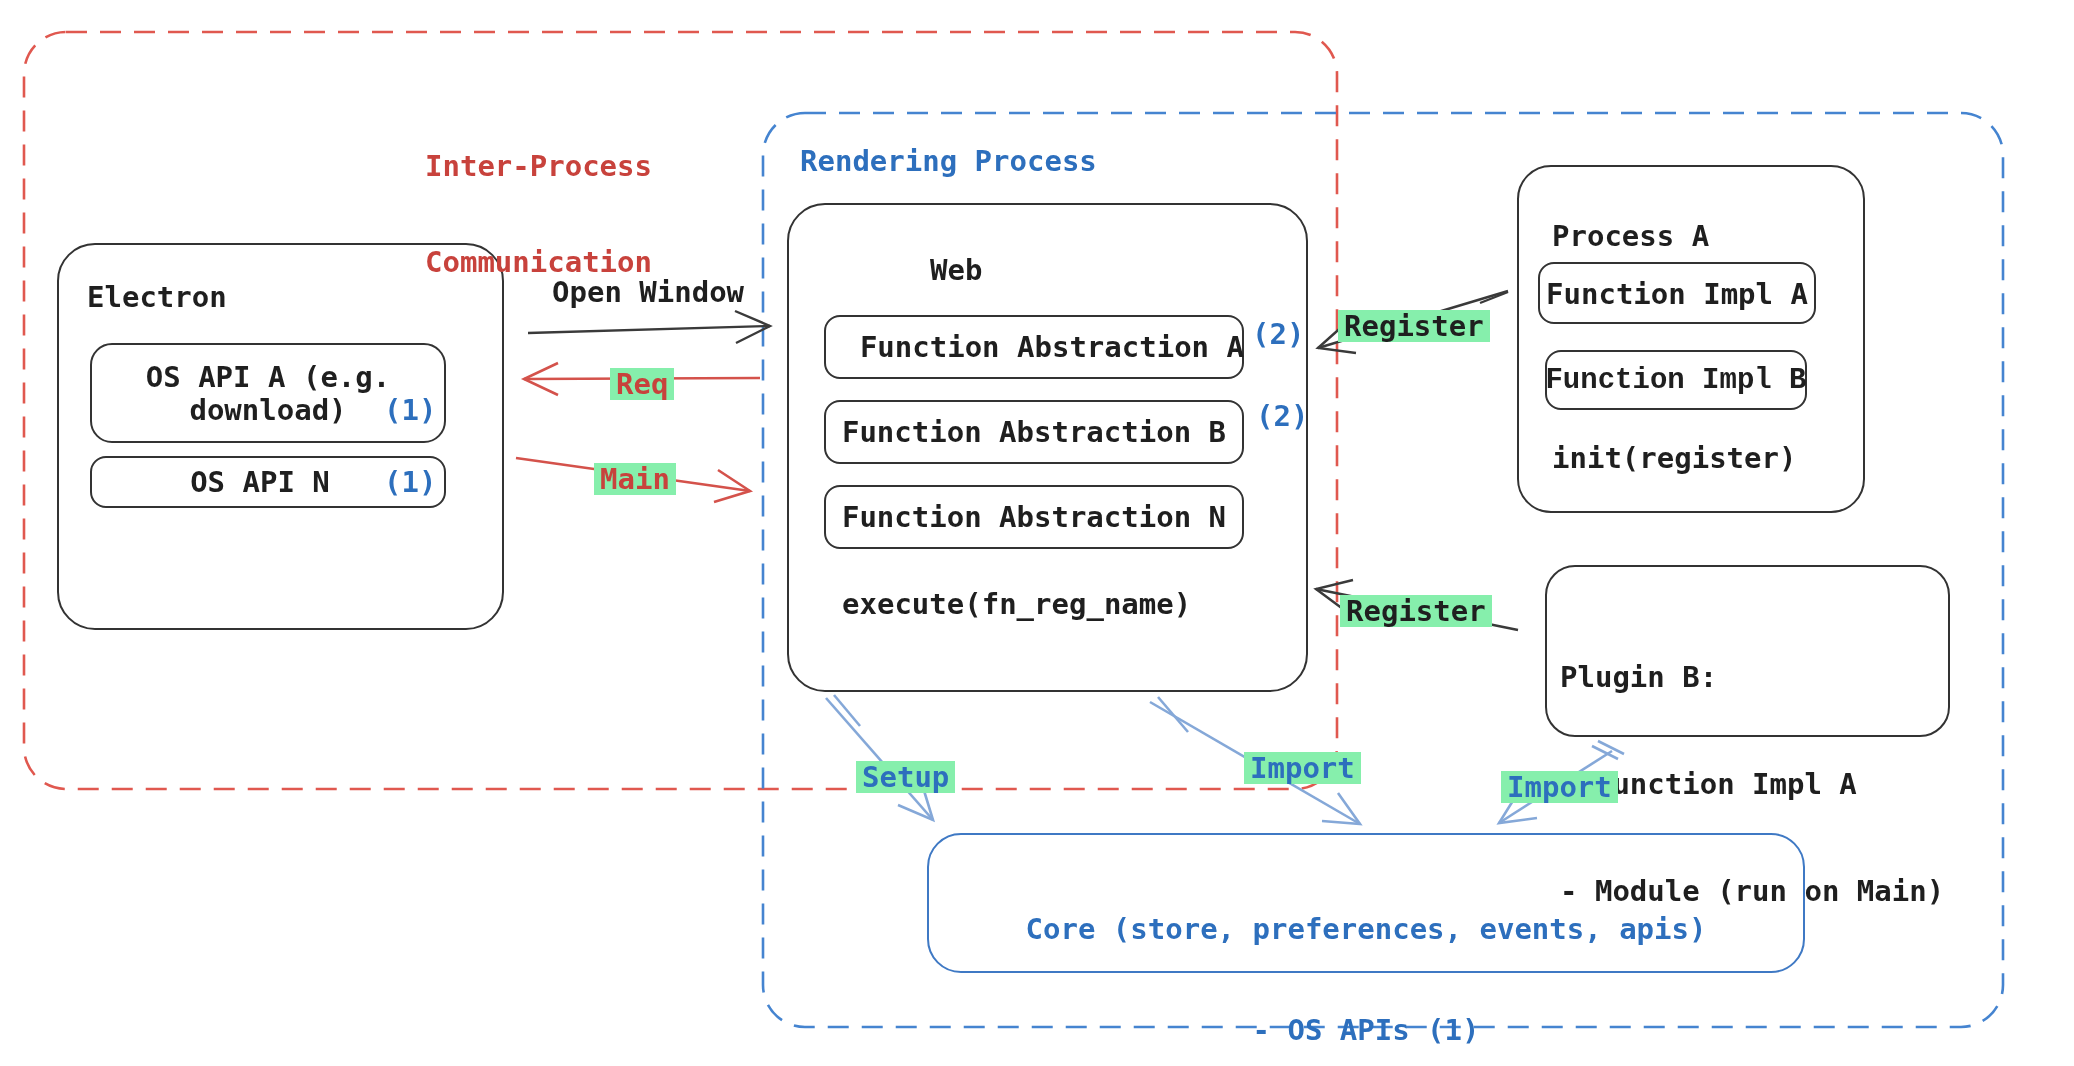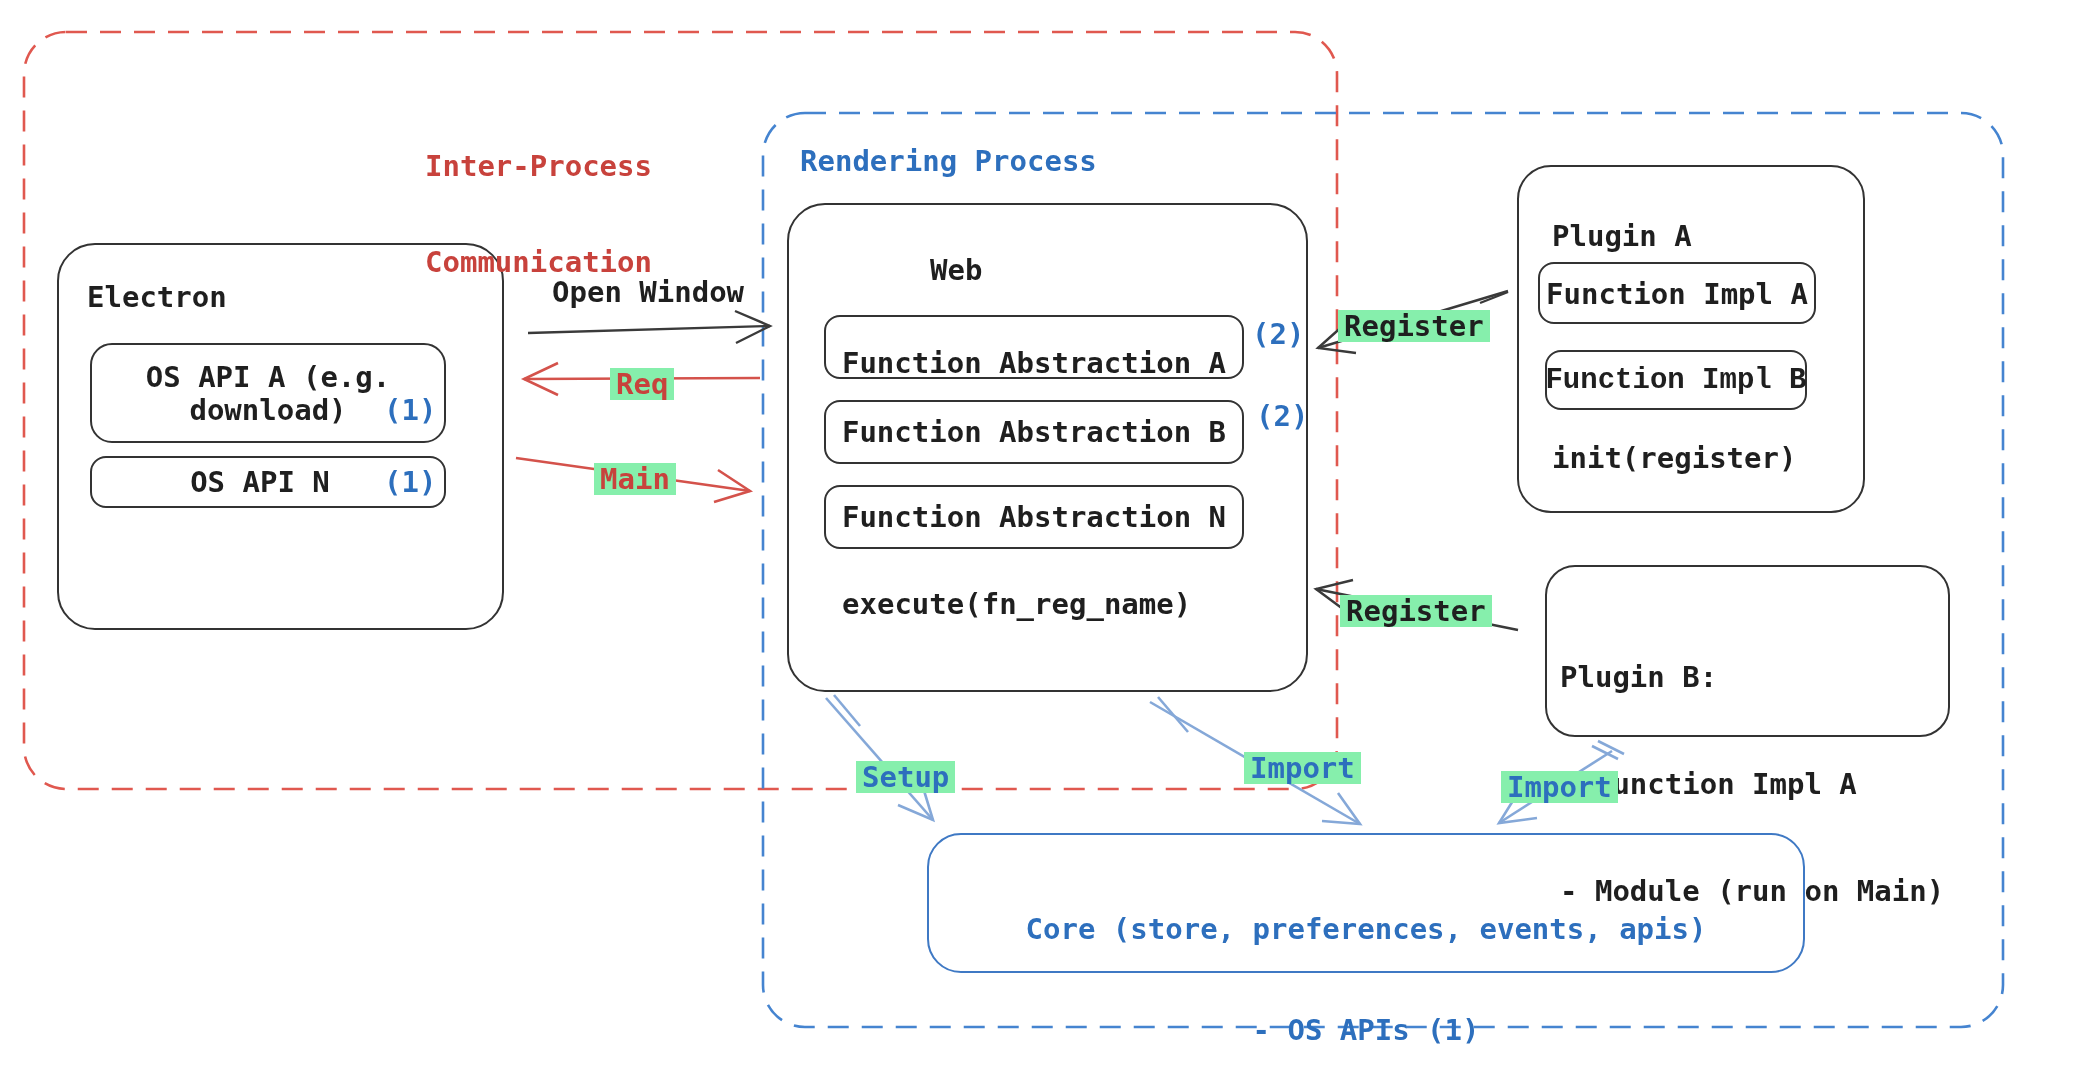--- a/index.html
+++ b/index.html
@@ -107,28 +107,28 @@
   <div class="lbl blue" style="left:800px; top:145px;">Rendering Process</div>
 
   <div class="lbl" style="left:87px; top:281px;">Electron</div>
   <div class="lbl center" style="left:90px; top:361px; width:356px;">OS API A (e.g.</div>
   <div class="lbl center" style="left:90px; top:394px; width:356px;">download)</div>
   <div class="lbl blue" style="left:384px; top:394px;">(1)</div>
   <div class="lbl center" style="left:90px; top:466px; width:340px;">OS API N</div>
   <div class="lbl blue" style="left:384px; top:466px;">(1)</div>
 
   <div class="lbl" style="left:930px; top:254px;">Web</div>
-  <div class="lbl center" style="left:824px; top:347px; width:420px;">Function Abstraction A</div>
+  <div class="lbl center" style="left:824px; top:331px; width:420px;text-align:right;">Function Abstraction A</div>
   <div class="lbl blue" style="left:1252px; top:318px;">(2)</div>
   <div class="lbl center" style="left:824px; top:416px; width:420px;">Function Abstraction B</div>
   <div class="lbl blue" style="left:1256px; top:400px;">(2)</div>
   <div class="lbl center" style="left:824px; top:501px; width:420px;">Function Abstraction N</div>
   <div class="lbl" style="left:842px; top:588px;">execute(fn_reg_name)</div>
 
-  <div class="lbl" style="left:1552px; top:220px;">Plugin A</div>
+  <div class="lbl" style="left:1552px; top:220px;">Process A</div>
   <div class="lbl center" style="left:1538px; top:278px; width:278px;">Function Impl A</div>
   <div class="lbl center" style="left:1545px; top:365px; width:262px;font-family:Liberation Mono, monospace;">Function Impl B</div>
   <div class="lbl" style="left:1552px; top:442px;">init(register)</div>
 
   <div class="lbl stack" style="left:1560px; top:592px;">
     <span>Plugin B:</span>
     <span>- Function Impl A</span>
     <span>- Module (run on Main)</span>
   </div>
 

